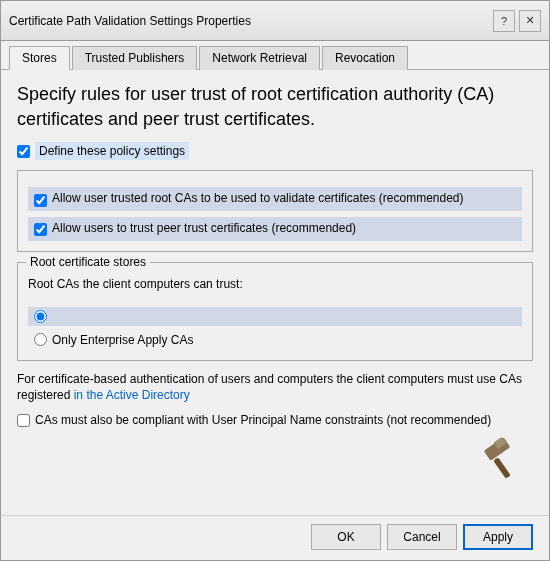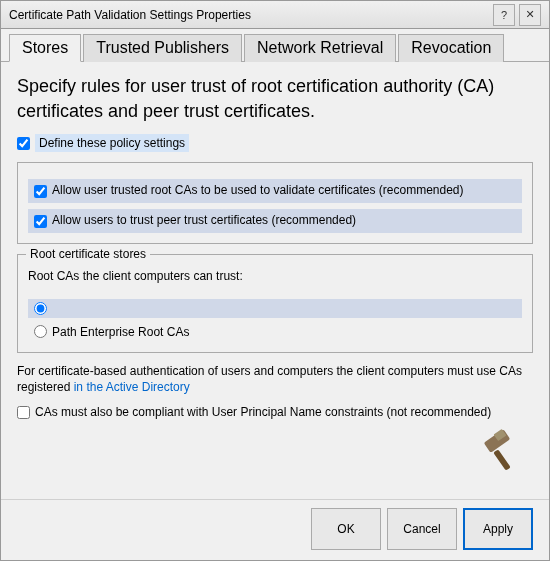--- a/index.html
+++ b/index.html
@@ -22,21 +22,21 @@
       display: flex;
       flex-direction: column;
     }
     .title-bar {
       background: linear-gradient(to bottom, #f0f0f0, #e0e0e0);
       border-bottom: 1px solid #999;
       padding: 6px 8px;
       display: flex;
       align-items: center;
       justify-content: space-between;
-      height: 28px;
+      height: 40px;
     }
     .title-bar-text {
       font-size: 12px;
       font-weight: normal;
       color: #000;
     }
     .title-bar-controls {
       display: flex;
       gap: 4px;
     }
@@ -59,21 +59,21 @@
       border-bottom: 1px solid #aaa;
       padding: 4px 8px 0 8px;
       gap: 0;
     }
     .tab {
       padding: 4px 12px;
       border: 1px solid #aaa;
       border-bottom: none;
       background: #e0e0e0;
       cursor: pointer;
-      font-size: 16px;
+      font-size: 12px;
       color: #000;
       margin-right: 2px;
       position: relative;
       bottom: -1px;
     }
     .tab.active {
       background: #f0f0f0;
       border-bottom: 1px solid #f0f0f0;
       z-index: 1;
     }
@@ -131,21 +131,21 @@
       margin-top: 8px;
     }
     .per-user-checkboxes {
       flex: 1;
       display: flex;
       flex-direction: column;
       gap: 6px;
     }
     .cert-checkbox-item {
       display: flex;
-      align-items: flex-start;
+      align-items: center;
       gap: 5px;
       background: #d0d8e8;
       padding: 4px 6px;
     }
     .cert-checkbox-item input[type=checkbox] {
       width: 13px;
       height: 13px;
       margin-top: 2px;
       flex-shrink: 0;
     }
@@ -233,21 +233,21 @@
 
     .dialog-buttons {
       display: flex;
       justify-content: flex-end;
       gap: 6px;
       padding: 8px 16px 10px 16px;
       border-top: 1px solid #d0d0d0;
     }
     .dialog-btn {
       min-width: 70px;
-      height: 42px;
+      height: 26px;
       border: 1px solid #aaa;
       background: #e8e8e8;
       font-size: 12px;
       cursor: pointer;
       padding: 2px 12px;
     }
     .dialog-btn.primary {
       border: 2px solid #0066cc;
       background: #e8e8e8;
     }
@@ -303,21 +303,21 @@
 
     <div class="group-box">
       <span class="group-box-title">Root certificate stores</span>
       <p class="root-cas-label">Root CAs the client computers can trust:</p>
       <div class="radio-group">
         <div class="radio-item selected">
           <input type="radio" name="root_cas" checked="" style="">
         </div>
         <div class="radio-item">
           <input type="radio" name="root_cas" style="">
-          <span>Path Enterprise Root CAs</span>
+          <span>Only Enterprise Apply CAs</span>
         </div>
       </div>
     </div>
 
     <p class="footer-text">
       For certificate-based authentication of users and computers the client computers must use CAs registered
       <span class="blue-link">in the Active Directory</span>
     </p>
 
     <div class="footer-checkbox">

